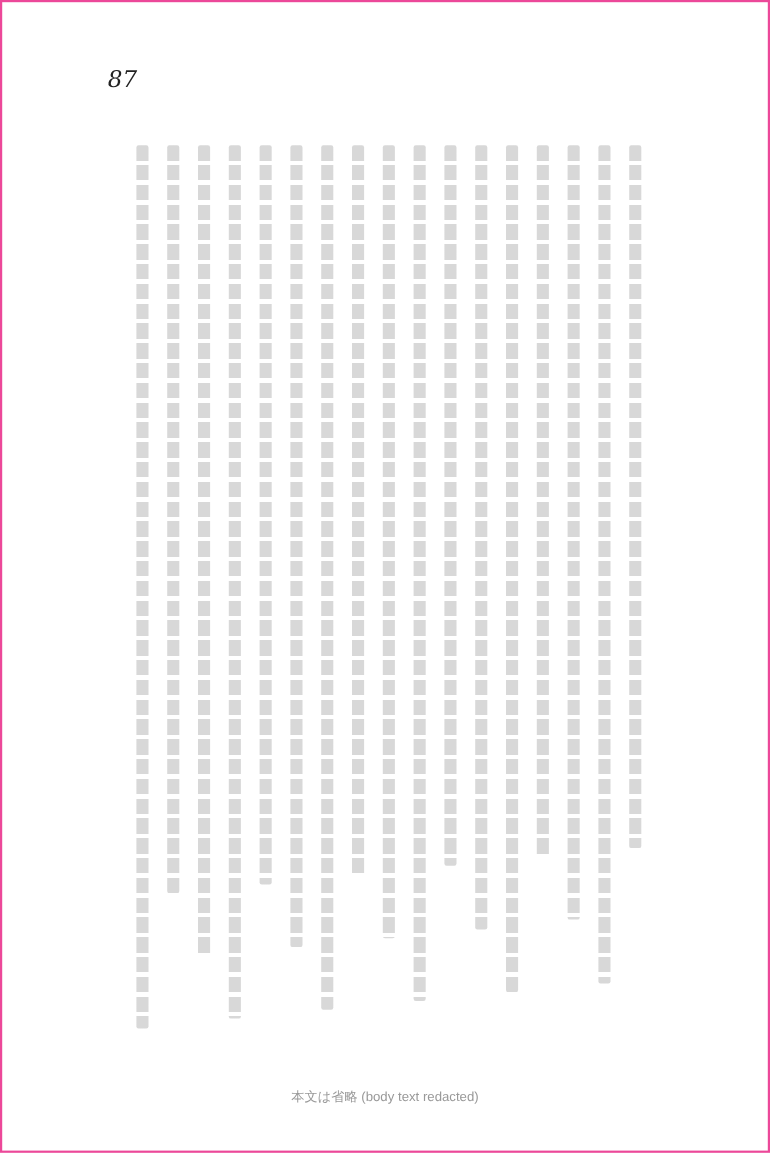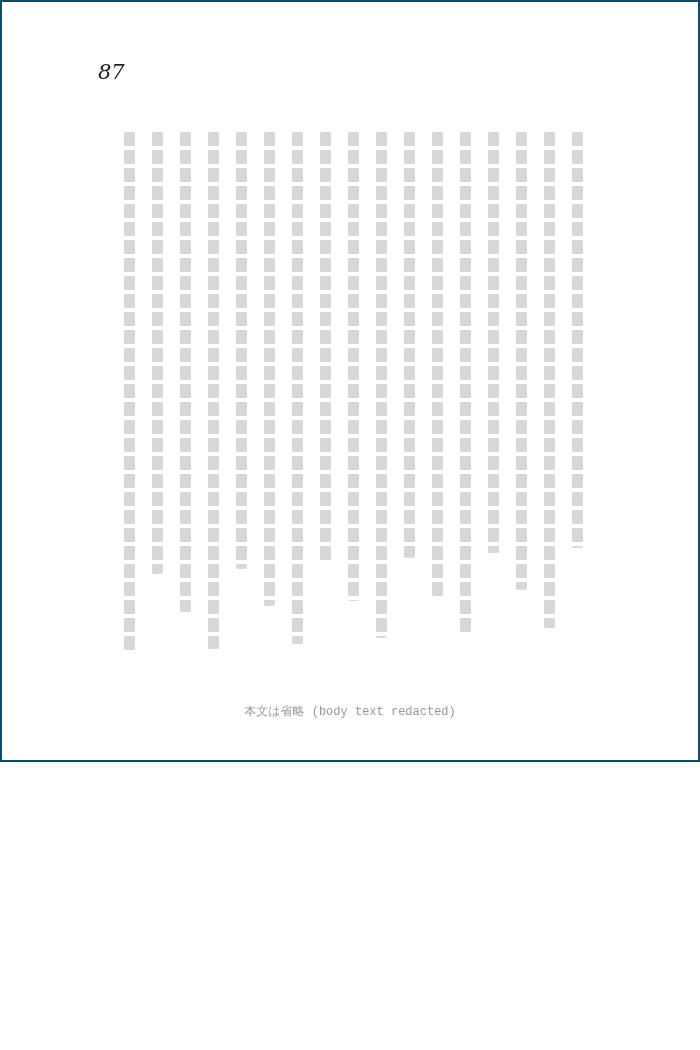--- a/index.html
+++ b/index.html
@@ -7,23 +7,23 @@
     padding: 0;
     width: 700px;
     height: 1050px;
     background: #ffffff;
     font-family: "DejaVu Serif", "Liberation Serif", serif;
     overflow: hidden;
   }
   .page {
     position: relative;
     width: 700px;
-    height: 762px;
+    height: 1048px;
     background: #ffffff;
-    border: 2px solid #0c4a6e;
+    border: 2px solid #ec4899;
     box-sizing: border-box;
   }
   .page-number {
     position: absolute;
     top: 58px;
     left: 96px;
     font-size: 21px;
     font-style: italic;
     color: #222;
   }
@@ -46,21 +46,21 @@
       #ffffff 14px, #ffffff 18px
     );
     border-radius: 2px;
   }
   .redaction-note {
     position: absolute;
     bottom: 40px;
     left: 0;
     right: 0;
     text-align: center;
-    font-family: Liberation Mono, monospace;
+    font-family: Liberation Sans, sans-serif;
     font-size: 12px;
     color: #999;
   }
 </style>
 </head>
 <body>
 
 <div class="page">
   <div class="page-number">87</div>
 

